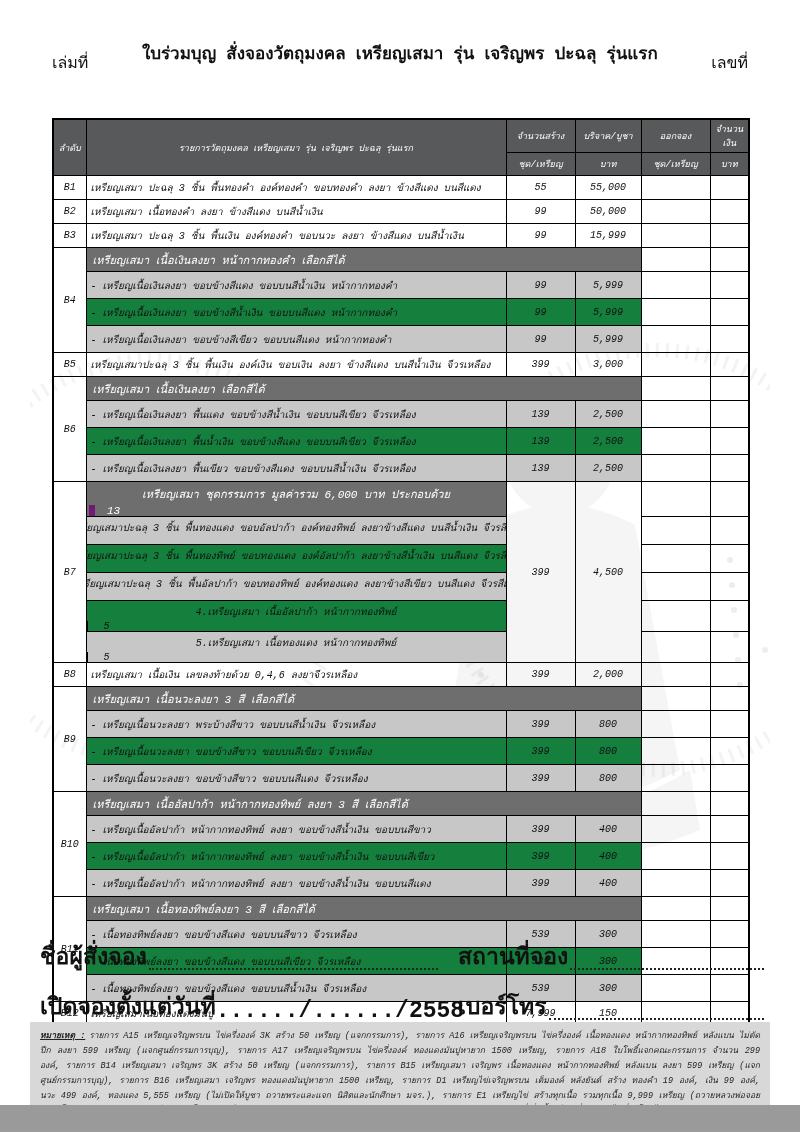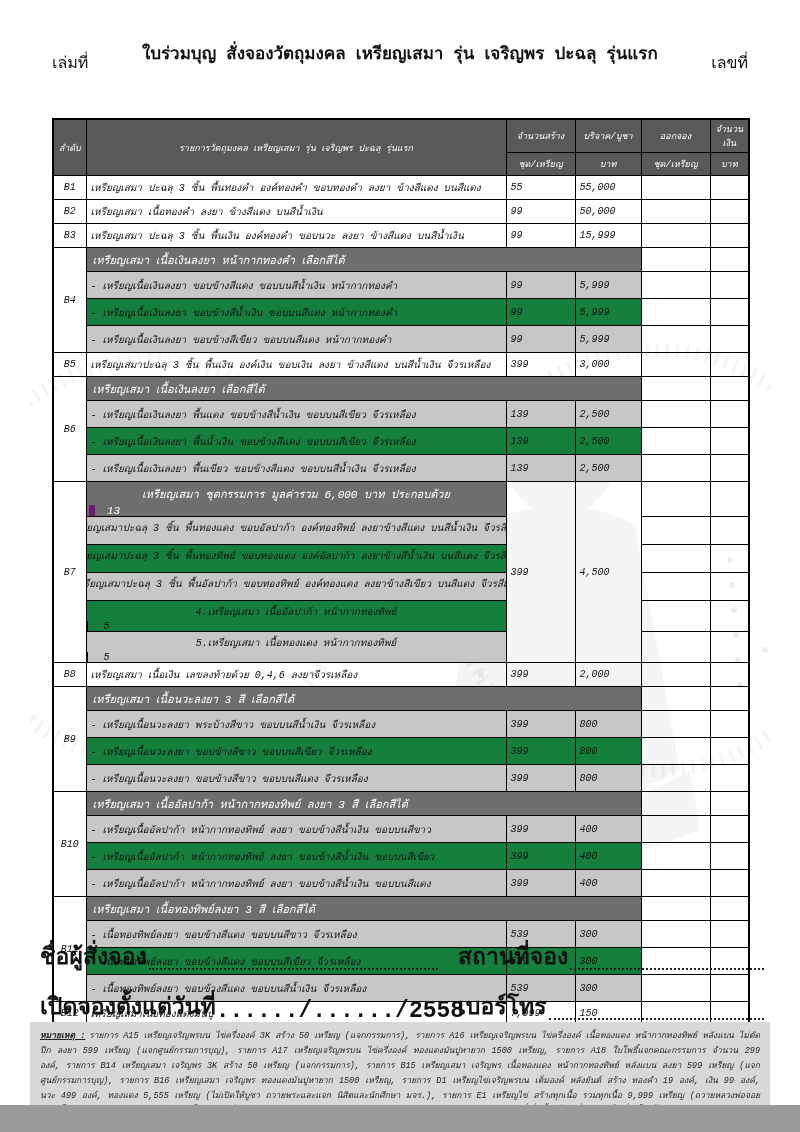--- a/index.html
+++ b/index.html
@@ -16,21 +16,21 @@
   
   table.order{position:absolute;top:118px;left:52px;width:696px;z-index:1;
               border-collapse:collapse;table-layout:fixed;border:2px solid #000;}
   th,td{border:1px solid #000;overflow:hidden;}
   thead th{background:#58595b;color:#fff;font-weight:normal;font-style:italic;
            font-size:9px;text-align:center;padding:2px 1px;}
   thead tr.r1 th{height:22px;}
   thead tr.r2 th{height:18px;}
   td{font-size:10px;font-style:italic;padding:1px 4px;height:21px;white-space:nowrap;background:transparent;}
   td.c-id{text-align:center;padding:1px 0;}
-  td.c-num{text-align:left;}
+  td.c-num{text-align:center;}
   td.c-entry{background:transparent;}
   td.c-sechead{background:#6e6e6e;color:#fff;font-size:11px;height:17px;padding:1px 6px;}
   tr.stripe-a td.st{background:#c7c7c7;}
   tr.stripe-b td.st{background:#15803d;}
   tr.sub td{height:24px;}
   tr.ksub td{height:25px;}
   .kitwrap{display:flex;align-items:stretch;height:100%;margin:-1px -4px;flex-direction:column;}
   .kitwrap .ktext{flex:1;padding:2px 5px;align-self:center;}
   .kitwrap .kcount{width:38px;border-left:1px solid #000;display:flex;align-items:center;
                    justify-content:center;}

